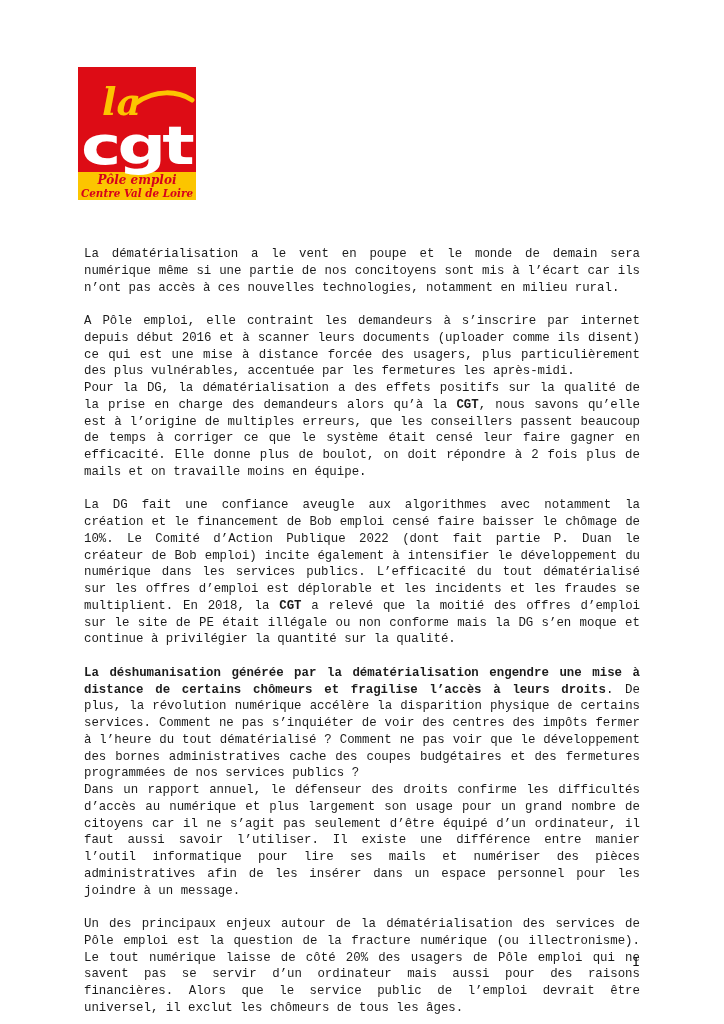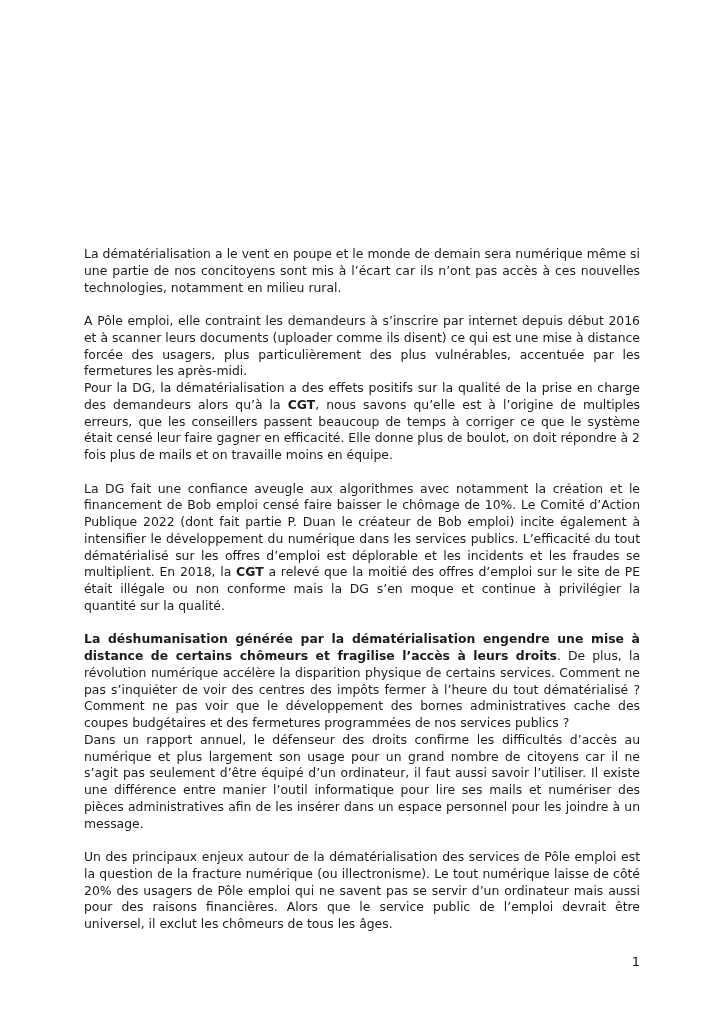--- a/index.html
+++ b/index.html
@@ -10,34 +10,45 @@
     font-family:"DejaVu Sans",sans-serif;
     overflow:hidden;
   }
   .logo{position:absolute;left:78px;top:67px;width:118px;height:133px;}
   .title-wrap{position:absolute;left:248px;top:100px;width:380px;height:66px;}
   .doc-body{
     position:absolute;left:84px;top:246px;width:556px;
     font-size:12.4px;line-height:16.75px;
     text-align:justify;color:#1c1c1c;
   }
-  .doc-body p{margin:0;padding:0;}
+  .doc-body p{margin:0;padding:0;font-family:Liberation Mono, monospace;}
   .block{margin:0 0 16.75px 0;}
   .block:last-child{margin-bottom:0;}
   .doc-body b{font-weight:bold;}
   .page-number{
     position:absolute;right:84px;top:954px;
     font-size:13px;color:#111;text-align:right;
   }
 </style>
 </head>
 <body>
 
 <div class="page">
 
+  <div class="logo">
+    <svg width="118" height="133" viewBox="0 0 118 133">
+      <rect x="0" y="0" width="118" height="105" fill="#dd0c15"></rect>
+      <rect x="0" y="105" width="118" height="28" fill="#fcc500"></rect>
+      <path d="M58,36 C78,22 100,24 114,33" fill="none" stroke="#fcc500" stroke-width="5" stroke-linecap="round"></path>
+      <text x="24" y="48" font-family="DejaVu Serif, serif" font-style="italic" font-weight="bold" font-size="38" fill="#fcc500">la</text>
+      <text x="3" y="97" font-family="DejaVu Sans, sans-serif" font-weight="bold" font-size="54" fill="#ffffff" letter-spacing="-3" textLength="110" lengthAdjust="spacingAndGlyphs">cgt</text>
+      <text x="59" y="117" text-anchor="middle" font-family="DejaVu Serif, serif" font-style="italic" font-weight="bold" font-size="12" fill="#d6001c">Pôle emploi</text>
+      <text x="59" y="130" text-anchor="middle" font-family="DejaVu Serif, serif" font-style="italic" font-weight="bold" font-size="11" fill="#d6001c" textLength="112" lengthAdjust="spacingAndGlyphs">Centre Val de Loire</text>
+    </svg>
+  </div>
 
 
   <div class="doc-body">
     <div class="block">
       <p><span>La dématérialisation a le vent en poupe et le monde de demain sera numérique même si une partie de nos concitoyens sont mis à l’écart car ils n’ont pas accès à ces nouvelles technologies, notamment en milieu rural.</span></p>
     </div>
     <div class="block">
       <p><span>A Pôle emploi, elle contraint les demandeurs à s’inscrire par internet depuis début 2016 et à scanner leurs documents (uploader comme ils disent) ce qui est une mise à distance forcée des usagers, plus particulièrement des plus vulnérables, accentuée par les fermetures les après-midi.</span></p>
       <p><span>Pour la DG, la dématérialisation a des effets positifs sur la qualité de la prise en charge des demandeurs alors qu’à la </span><b>CGT</b><span>, nous savons qu’elle est à l’origine de multiples erreurs, que les conseillers passent beaucoup de temps à corriger ce que le système était censé leur faire gagner en efficacité. Elle donne plus de boulot, on doit répondre à 2 fois plus de mails et on travaille moins en équipe.</span></p>
     </div>

